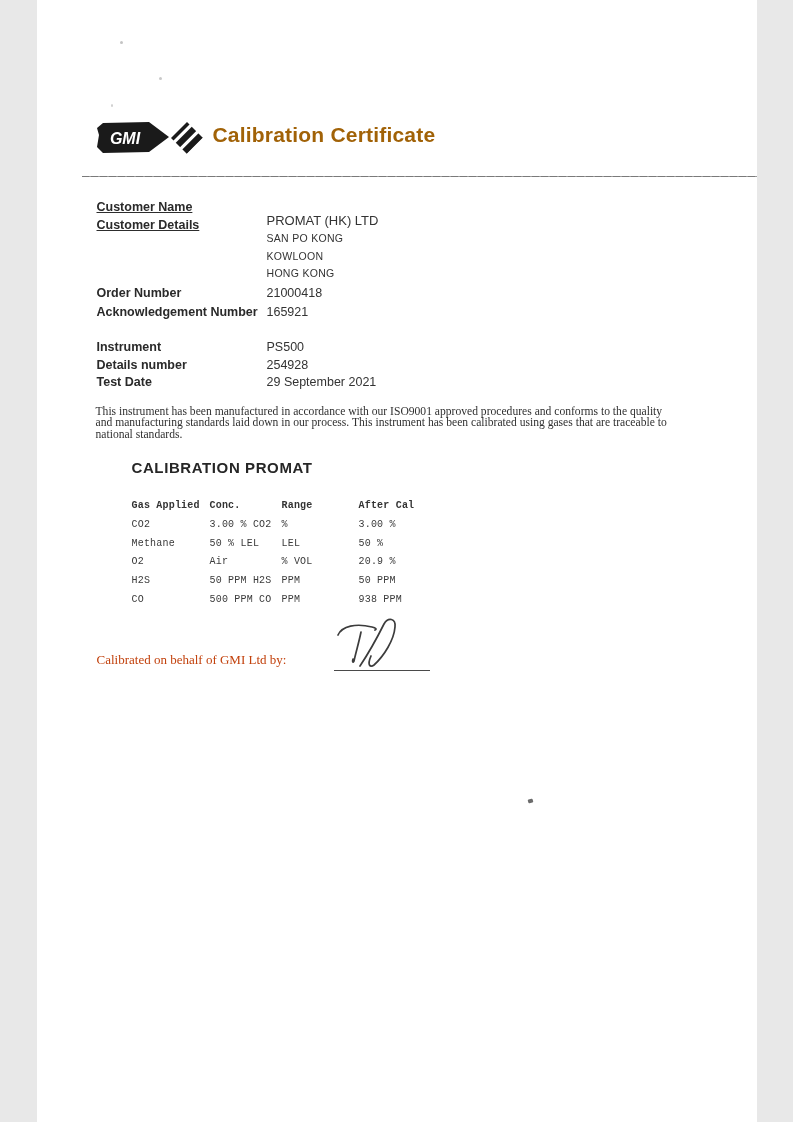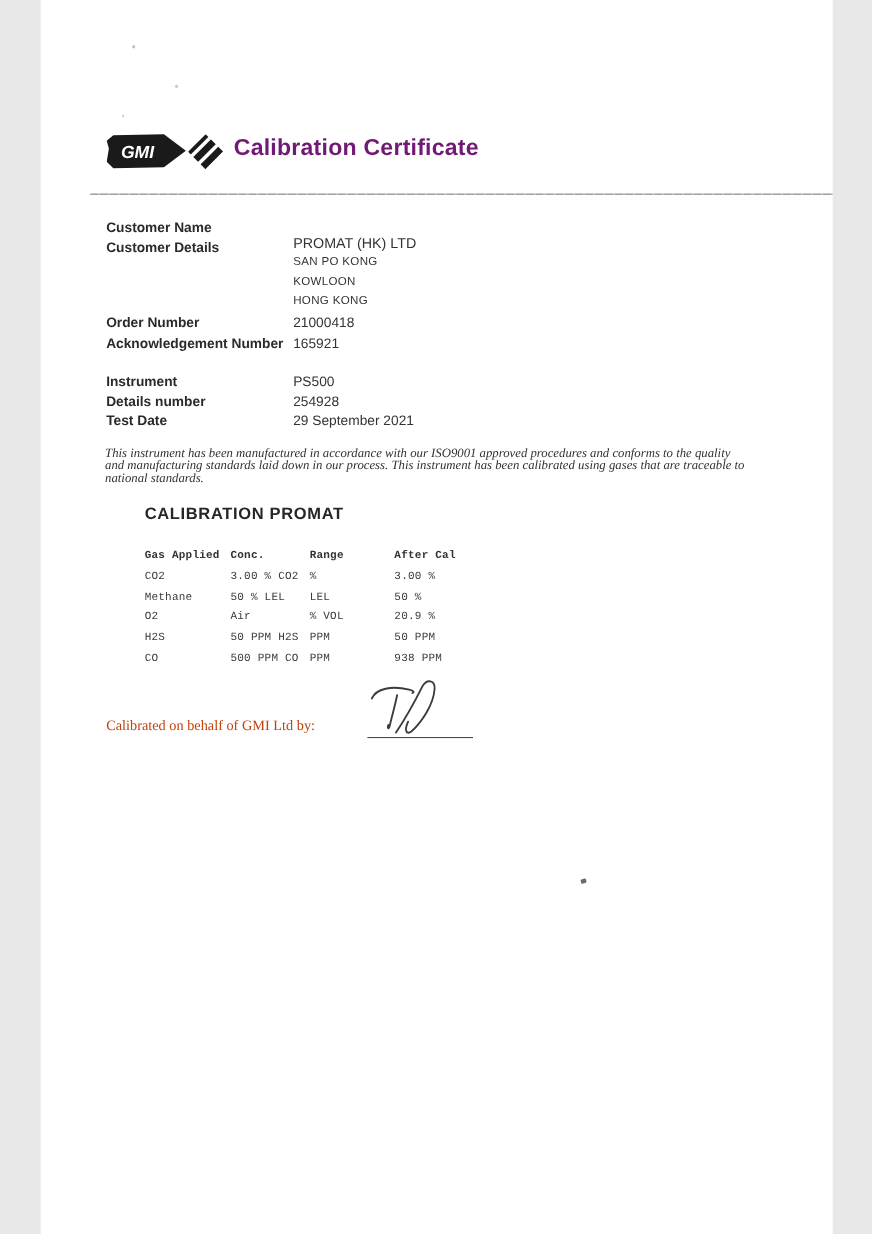--- a/index.html
+++ b/index.html
@@ -10,44 +10,43 @@
     margin:0 auto;
     overflow:hidden;
     font-family:"Liberation Sans", sans-serif;
     color:#2d2d2d;
   }
   .abs{position:absolute;}
   
   .logo{left:60px;top:120px;}
   .cert-title{
     left:176px;top:123px;
-    font-size:21px;font-weight:bold;color:#701a75;
+    font-size:21px;font-weight:bold;color:#a16207;
     letter-spacing:0.2px;
   }
   .divider{
     left:45px;top:176px;width:712px;height:1px;
     background:repeating-linear-gradient(90deg,#7a7a7a 0 7px,#9a9a9a 7px 9px);
   }
   
   .field-block{font-size:12.5px;line-height:18px;}
   .lbl{font-weight:bold;color:#2a2a2a;}
   .val{color:#333;}
-  .block-customer-labels{left:60px;top:198px;}
+  .block-customer-labels{left:60px;top:198px;text-decoration:underline;}
   .block-customer-values{left:230px;top:212px;}
   .cust-name{font-size:13px;line-height:18px;}
   .addr{font-size:10.5px;line-height:17.5px;letter-spacing:0.3px;}
   .block-order-labels{left:60px;top:284px;line-height:18.5px;}
   .block-order-values{left:230px;top:284px;line-height:18.5px;}
   .block-instr-labels{left:60px;top:339px;line-height:17.5px;}
   .block-instr-values{left:230px;top:339px;line-height:17.5px;}
   
   .statement{
     left:59px;top:406px;width:672px;
     font-family:"Liberation Serif", serif;
-    font-style:italic;
     font-size:11.6px;line-height:11.4px;
     color:#303030;
   }
   .statement .line{display:block;margin-bottom:0;}
   
   .results-heading{
     left:95px;top:459px;
     font-size:15px;font-weight:bold;color:#262626;
     letter-spacing:0.6px;
   }

